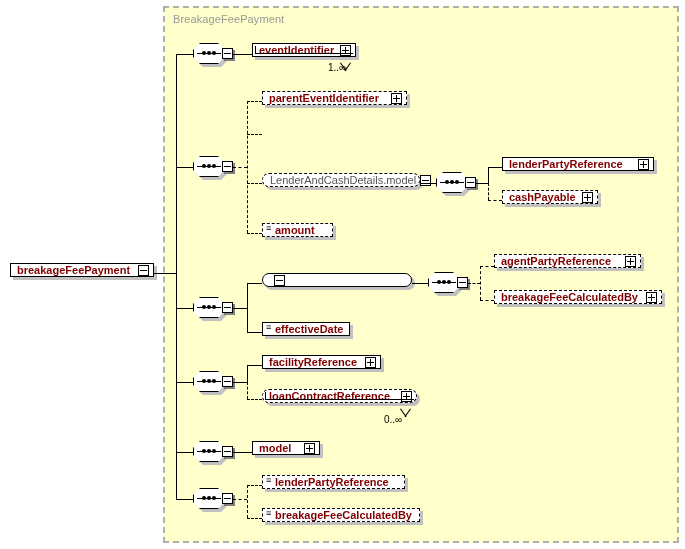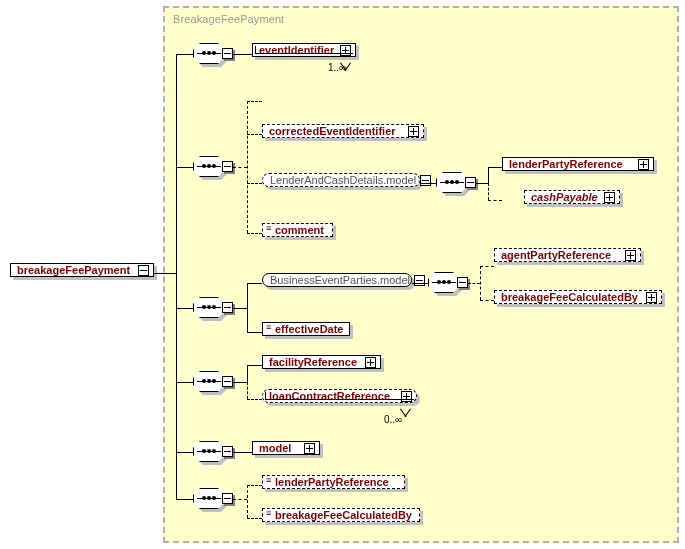--- a/index.html
+++ b/index.html
@@ -234,37 +234,37 @@
     <div class="dot d1"></div>
     <div class="dot d2"></div>
     <div class="dot d3"></div>
     <div class="pmbox"></div>
   </div>
   <div class="hline dash" style="left:233px;top:167px;width:14px;"></div>
 
   <div class="vline dash" style="left:247px;top:101px;height:132px;"></div>
 
   <div class="hline dash" style="left:247px;top:101px;width:15px;"></div>
+  <div class="node opt" style="left:262px;top:91px;width:145px;">
+    <span class="lbl">parentEventIdentifier</span>
+    <span class="pm plus inbox"></span>
+  </div>
 
   <div class="hline dash" style="left:247px;top:134px;width:15px;"></div>
-  <div class="node opt" style="left:262px;top:124px;width:162px;">
-    <span class="lbl">correctedEventIdentifier</span>
-    <span class="pm plus inbox"></span>
-  </div>
 
   <div class="hline dash" style="left:247px;top:183px;width:15px;"></div>
   <div class="node opt grp" style="left:262px;top:173px;width:158px;">
     <span class="lbl">LenderAndCashDetails.model</span>
     <span class="pm inbox"></span>
   </div>
 
   <div class="hline dash" style="left:247px;top:233px;width:15px;"></div>
   <div class="node opt hasmark" style="left:262px;top:223px;width:71px;">
     <span class="stmark">≡</span>
-    <span class="lbl">comment</span>
+    <span class="lbl">amount</span>
   </div>
 
   <div class="hline" style="left:420px;top:183px;width:16px;"></div>
   <div class="seq" style="left:436px;top:172px;">
     <div class="octshadow"></div>
     <div class="oct"></div>
     <div class="bar"></div>
     <div class="dot d1"></div>
     <div class="dot d2"></div>
     <div class="dot d3"></div>
@@ -274,41 +274,40 @@
   <div class="vline" style="left:488px;top:167px;height:16px;"></div>
   <div class="vline dash" style="left:488px;top:183px;height:17px;"></div>
 
   <div class="hline" style="left:488px;top:167px;width:14px;"></div>
   <div class="node" style="left:502px;top:157px;width:152px;">
     <span class="lbl">lenderPartyReference</span>
     <span class="pm plus inbox"></span>
   </div>
 
   <div class="hline dash" style="left:488px;top:200px;width:14px;"></div>
-  <div class="node opt" style="left:524px;top:190px;width:96px;font-style:italic;">
+  <div class="node opt" style="left:502px;top:190px;width:96px;">
     <span class="lbl">cashPayable</span>
     <span class="pm plus inbox"></span>
   </div>
 
   <div class="hline" style="left:176px;top:308px;width:17px;"></div>
   <div class="seq" style="left:193px;top:297px;">
     <div class="octshadow"></div>
     <div class="oct"></div>
     <div class="bar"></div>
     <div class="dot d1"></div>
     <div class="dot d2"></div>
     <div class="dot d3"></div>
     <div class="pmbox"></div>
   </div>
   <div class="hline" style="left:233px;top:308px;width:14px;"></div>
   <div class="vline" style="left:247px;top:283px;height:50px;"></div>
 
   <div class="hline" style="left:247px;top:283px;width:15px;"></div>
   <div class="node grp" style="left:262px;top:273px;width:150px;">
-    <span class="lbl">BusinessEventParties.model</span>
     <span class="pm inbox"></span>
   </div>
 
   <div class="hline" style="left:247px;top:332px;width:15px;"></div>
   <div class="node hasmark" style="left:262px;top:322px;width:88px;">
     <span class="stmark">≡</span>
     <span class="lbl">effectiveDate</span>
   </div>
 
   <div class="hline" style="left:412px;top:283px;width:16px;"></div>
@@ -318,21 +317,21 @@
     <div class="bar"></div>
     <div class="dot d1"></div>
     <div class="dot d2"></div>
     <div class="dot d3"></div>
     <div class="pmbox"></div>
   </div>
   <div class="hline dash" style="left:468px;top:283px;width:12px;"></div>
   <div class="vline dash" style="left:480px;top:266px;height:34px;"></div>
 
   <div class="hline dash" style="left:480px;top:266px;width:14px;"></div>
-  <div class="node opt" style="left:494px;top:248px;width:147px;">
+  <div class="node opt" style="left:494px;top:254px;width:147px;">
     <span class="lbl">agentPartyReference</span>
     <span class="pm plus inbox"></span>
   </div>
 
   <div class="hline dash" style="left:480px;top:300px;width:14px;"></div>
   <div class="node opt" style="left:494px;top:290px;width:168px;">
     <span class="lbl">breakageFeeCalculatedBy</span>
     <span class="pm plus inbox"></span>
   </div>
 

